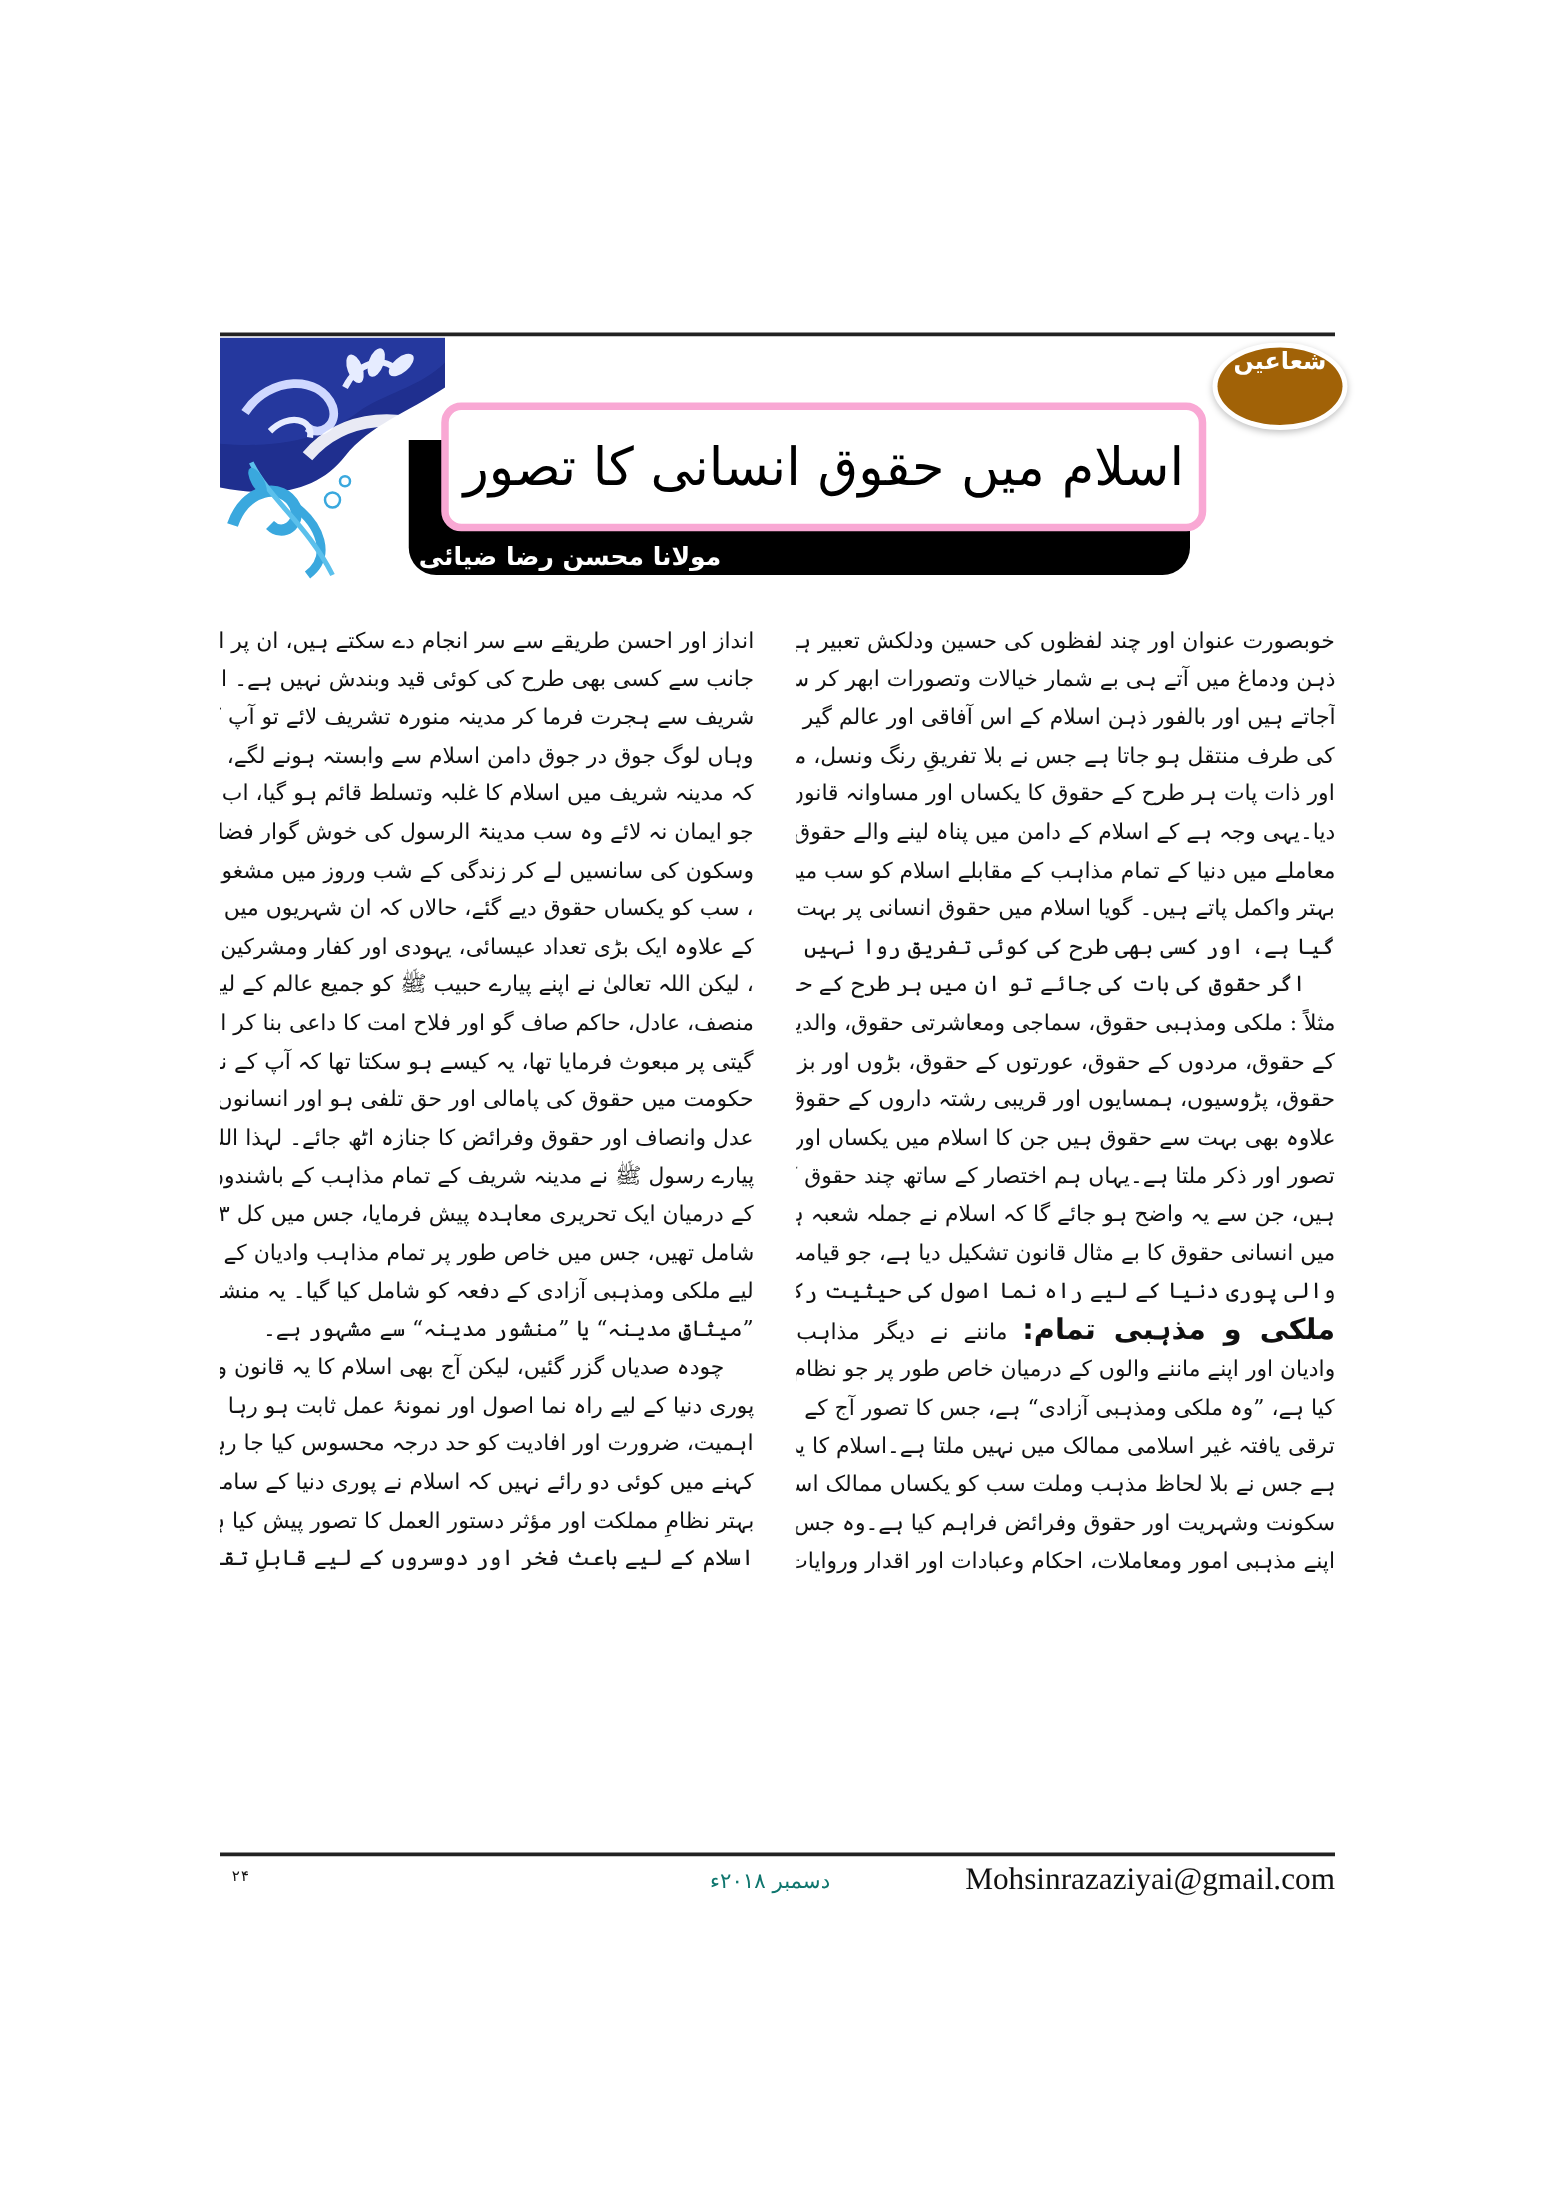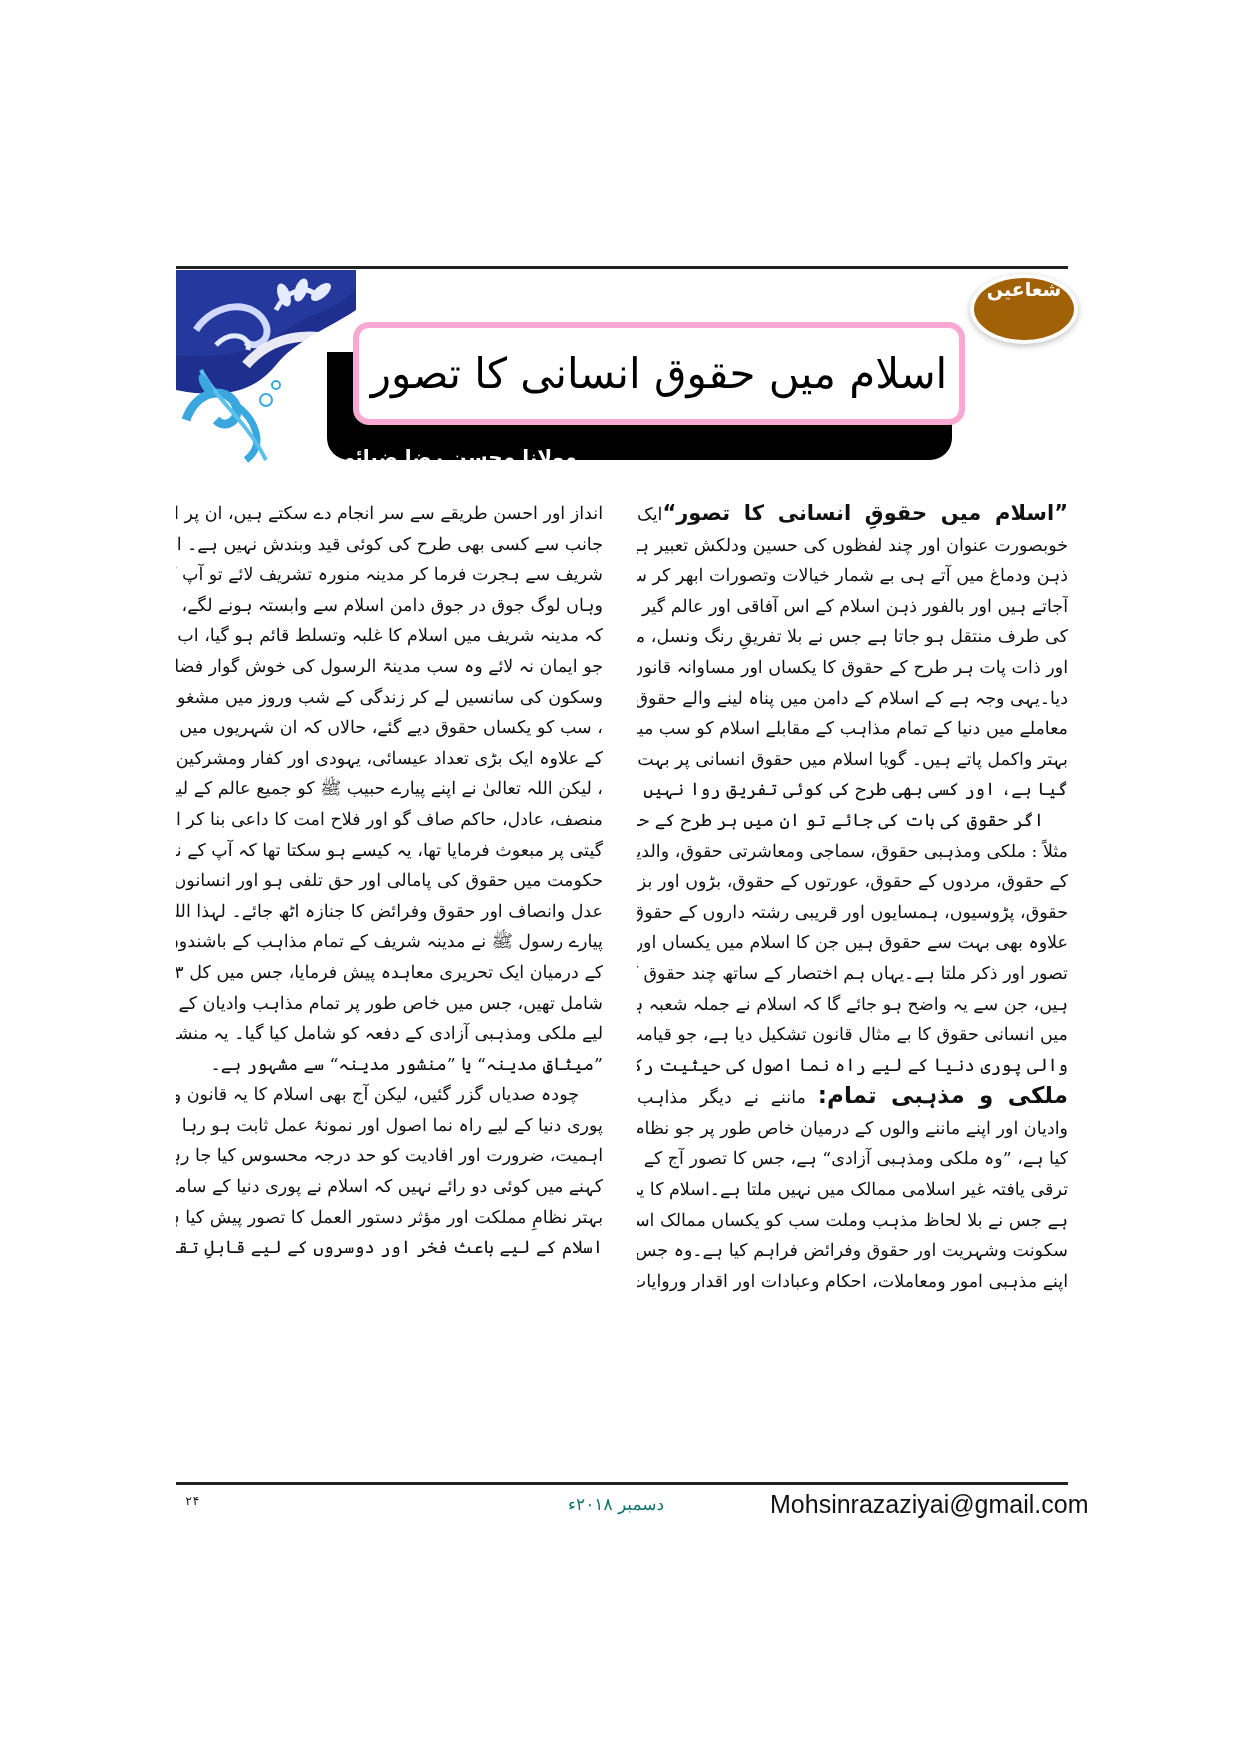--- a/index.html
+++ b/index.html
@@ -3,35 +3,35 @@
 <meta charset="utf-8">
 <style>
   html, body { margin:0; padding:0; background:#ffffff; }
   body { width:1240px; height:1754px; position:relative; overflow:hidden; font-family:"DejaVu Sans", sans-serif; color:#111; }
   .abs { position:absolute; }
   .rule-top { left:176px; top:266px; width:892px; height:3px; background:#222; }
   .ornament { left:176px; top:270px; width:180px; height:200px; overflow:hidden; }
   .title-band { left:327px; top:352px; width:625px; height:108px; background:#000; border-radius:0 0 22px 22px; }
   .title-box { left:353px; top:322px; width:612px; height:103px; background:#fff; border:6px solid #f9a8d4; border-radius:16px; box-sizing:border-box; display:flex; align-items:center; justify-content:center; }
   .title-text { direction:rtl; font-family:"DejaVu Serif", serif; font-size:42px; color:#000; }
-  .author { left:335px; top:444px; width:260px; height:26px; direction:rtl; text-align:left; color:#fff; font-weight:bold; font-size:20px; line-height:26px; }
+  .author { left:335px; top:432px; width:260px; height:26px; direction:rtl; text-align:left; color:#fff; font-weight:bold; font-size:20px; line-height:26px; }
   .badge { left:974px; top:278px; width:100px; height:62px; border-radius:50%; background:#a16207; box-shadow:0 0 0 4px #fff, 0 2px 6px 4px rgba(0,0,0,0.25); display:flex; align-items:flex-start; justify-content:center; }
   .badge span { color:#fff; font-weight:bold; font-size:19px; direction:rtl; }
   .col { top:498px; direction:rtl; text-align:justify; text-align-last:right; font-family:"DejaVu Serif", serif; font-size:17.5px; line-height:30.6px; color:#111; }
   .col-right { left:637px; width:431px; }
   .col-left { left:176px; width:427px; }
   .col .line { display:block; white-space:nowrap; overflow:hidden; text-align:justify; text-align-last:justify; }
   .col .line.last { text-align-last:right; }
   .h-bold { font-family:"DejaVu Sans", sans-serif; font-weight:bold; font-size:21px; }
   .h-section { font-family:"DejaVu Sans", sans-serif; font-weight:bold; font-size:23px; }
   .indent { padding-right:24px; }
   .rule-bottom { left:176px; top:1482px; width:892px; height:3px; background:#222; }
   .footer-page { left:185px; top:1494px; font-family:Liberation Mono, monospace; font-size:12px; direction:rtl; }
   .footer-date { left:568px; top:1494px; font-family:"DejaVu Serif", serif; font-size:17px; color:#0f766e; direction:rtl; }
-  .footer-email { left:770px; top:1490px; width:298px; text-align:center; font-family:Liberation Sans, sans-serif; font-size:25px; color:#111; }
+  .footer-email { left:770px; top:1490px; width:298px; text-align:right; font-family:Liberation Serif, serif; font-size:25px; color:#111; }
 </style>
 </head>
 <body>
 
 <div class="abs rule-top"></div>
 
 <div class="abs ornament">
   <svg width="180" height="200" viewBox="0 0 180 200">
     <rect x="0" y="0" width="180" height="200" fill="#ffffff"></rect>
     <path d="M0 0 H180 V40 C150 60 120 70 100 95 C80 120 50 130 0 120 Z" fill="#1f2f8f"></path>
@@ -56,21 +56,20 @@
 <div class="abs title-box">
   <span class="title-text">اسلام میں حقوق انسانی کا تصور</span>
 </div>
 <div class="abs author">مولانا محسن رضا ضیائی</div>
 
 <div class="abs badge">
   <span>شعاعیں</span>
 </div>
 
 <div class="abs col col-right">
-  <span class="line"><span class="h-bold">”اسلام میں حقوقِ انسانی کا تصور“</span><span>ایک</span></span>
   <span class="line">خوبصورت عنوان اور چند لفظوں کی حسین ودلکش تعبیر ہے، جس کے</span>
   <span class="line">ذہن ودماغ میں آتے ہی بے شمار خیالات وتصورات ابھر کر سامنے</span>
   <span class="line">آجاتے ہیں اور بالفور ذہن اسلام کے اس آفاقی اور عالم گیر نظام وضابطے</span>
   <span class="line">کی طرف منتقل ہو جاتا ہے جس نے بلا تفریقِ رنگ ونسل، مذہب وملت</span>
   <span class="line">اور ذات پات ہر طرح کے حقوق کا یکساں اور مساوانہ قانون تشکیل</span>
   <span class="line">دیا۔یہی وجہ ہے کے اسلام کے دامن میں پناہ لینے والے حقوق کے</span>
   <span class="line">معاملے میں دنیا کے تمام مذاہب کے مقابلے اسلام کو سب میں</span>
   <span class="line">بہتر واکمل پاتے ہیں۔ گویا اسلام میں حقوق انسانی پر بہت زیادہ زور دیا</span>
   <span class="line last">گیا ہے، اور کسی بھی طرح کی کوئی تفریق روا نہیں رکھی گئی ہے۔</span>
   <span class="line indent">اگر حقوق کی بات کی جائے تو ان میں ہر طرح کے حقوق شامل ہیں</span>

